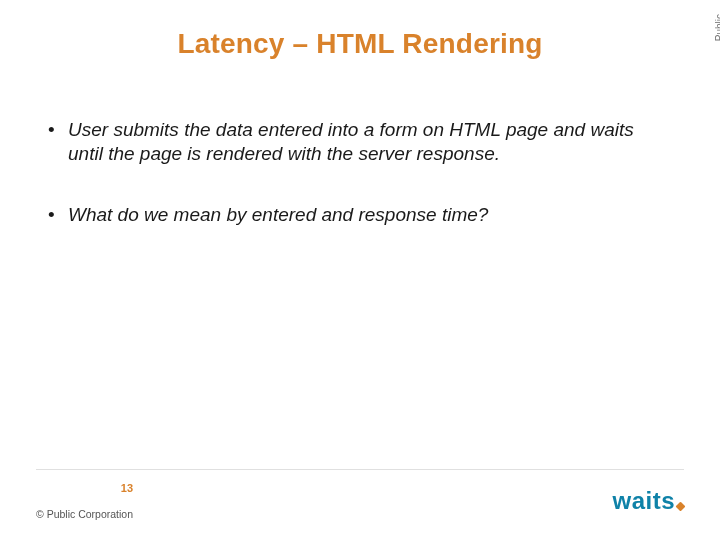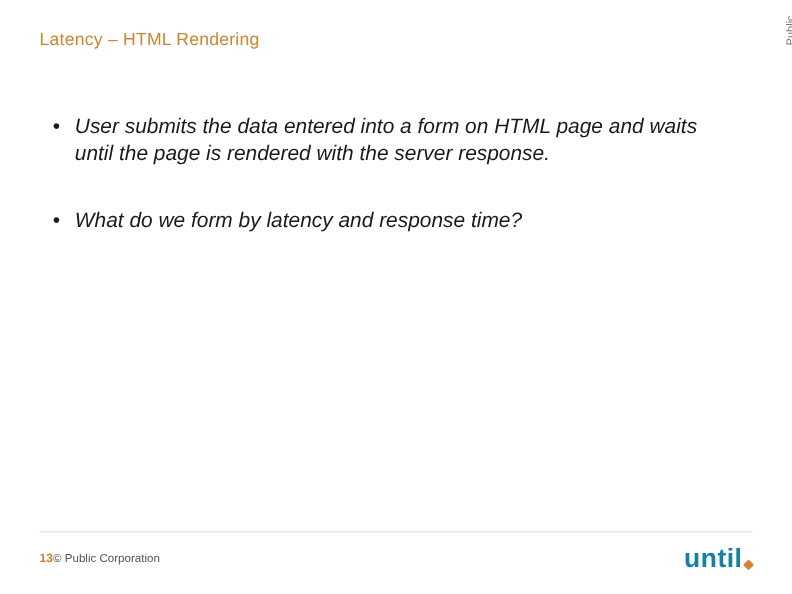--- a/index.html
+++ b/index.html
@@ -11,23 +11,24 @@
     overflow: hidden;
   }
   .slide {
     width: 720px;
     height: 540px;
     position: relative;
     padding: 28px 36px 0 36px;
   }
   .title {
     color: #d9822b;
-    font-size: 16px;
-    font-weight: 400;
+    font-size: 28px;
+    font-weight: 700;
     letter-spacing: 0.2px;
+    text-align: center;
   }
   .classification {
     position: absolute;
     top: 14px;
     right: 6px;
     font-size: 10px;
     color: #777;
     transform: rotate(-90deg);
     transform-origin: right top;
   }
@@ -67,22 +68,24 @@
     margin-bottom: 12px;
   }
   .footer-row {
     display: flex;
     align-items: center;
     justify-content: space-between;
   }
   .footer-left {
     display: flex;
     align-items: flex-end;
+    gap: 14px;
     font-size: 11px;
     color: #444;
+    flex-direction: column;
   }
   .page-num {
     color: #d9822b;
     font-weight: 700;
     font-size: 11px;
   }
   .copyright {
     color: #555;
     font-size: 10.5px;
   }
@@ -117,31 +120,31 @@
 
   <h1 class="title">Latency – HTML Rendering</h1>
 
   <div class="content">
     <div class="bullet">
       <span class="dot">•</span>
       <span class="txt">User submits the data entered into a form on HTML page and waits until the page is rendered with the server response.</span>
     </div>
     <div class="bullet">
       <span class="dot">•</span>
-      <span class="txt">What do we form by latency and response time?</span>
+      <span class="txt">What do we mean by entered and response time?</span>
     </div>
   </div>
 
   <div class="footer">
     <hr class="footer-rule">
     <div class="footer-row">
       <div class="footer-left">
         <span class="page-num">13</span>
         <span class="copyright">© Public Corporation</span>
       </div>
       <div class="logo">
-        <span class="logo-text">until</span>
+        <span class="logo-text">waits</span>
         <span class="logo-dot"></span>
       </div>
     </div>
   </div>
 
 </div>
 
 </body></html>

